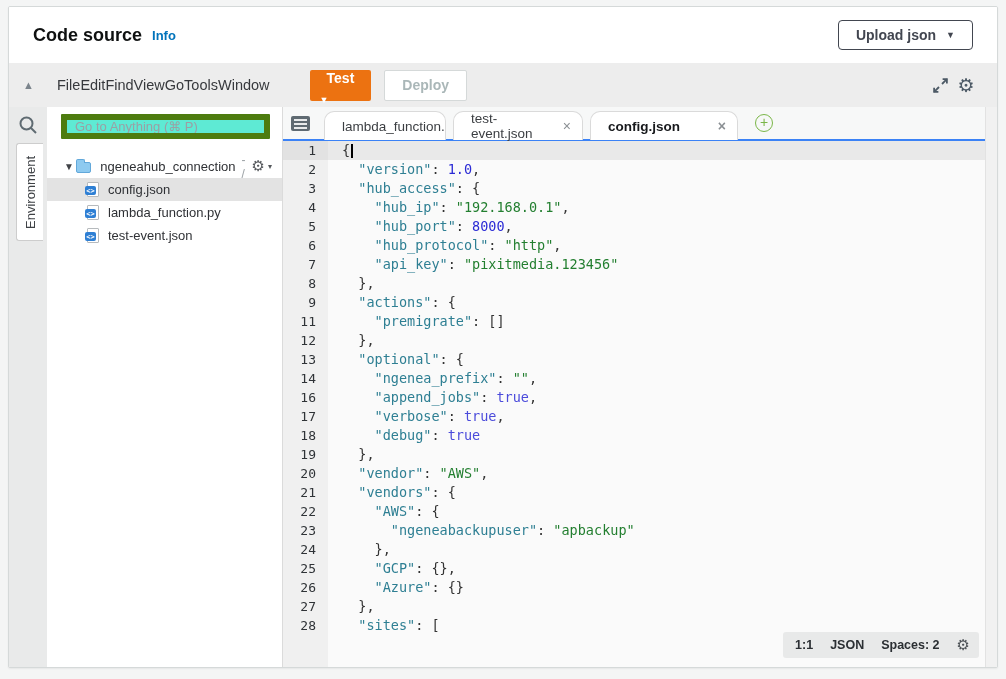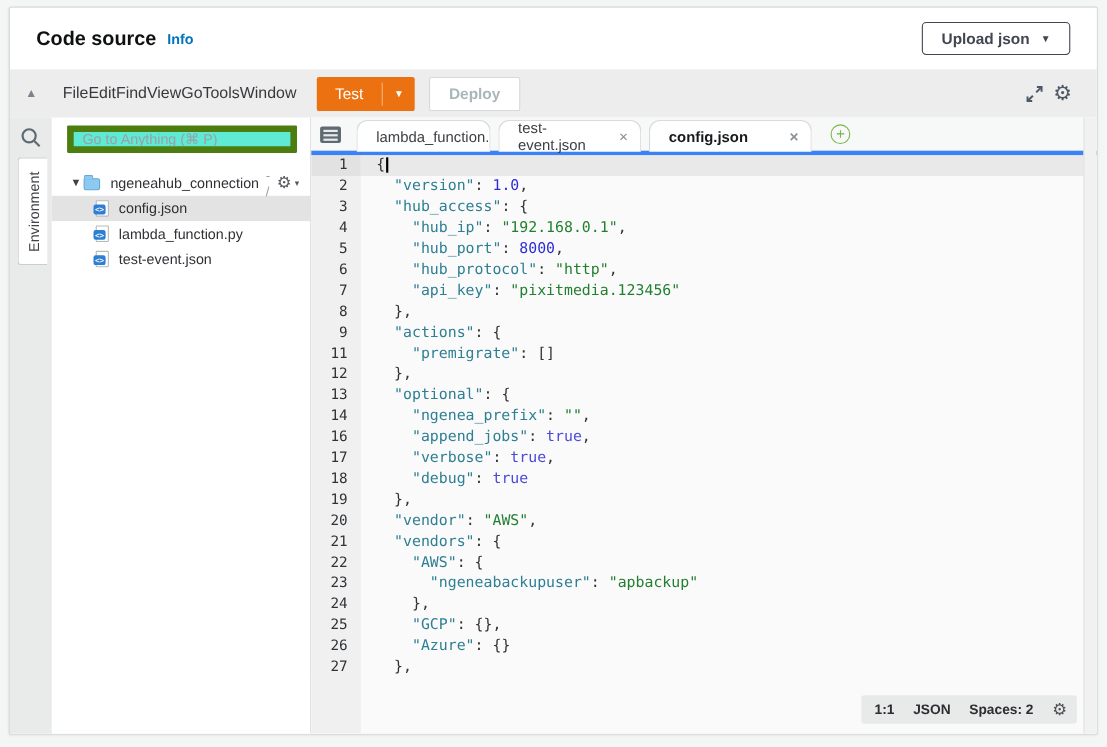--- a/index.html
+++ b/index.html
@@ -19,22 +19,22 @@
                 border-radius:4px; padding:6px 17px; font-size:14px; font-weight:bold;
                 color:#424650; background:#fff; cursor:pointer; }
   .caret { font-size:9px; line-height:1; }
 
   
   .menubar { height:44px; background:#ededed; display:flex; align-items:center;
              padding:0 18px 0 14px; flex:none; }
   .collapse-tri { color:#7b848c; font-size:11px; width:22px; cursor:pointer; }
   .menu-items { display:flex; margin-left:12px; }
   .menu-item { font-size:14.5px; color:#37393d; cursor:pointer; }
-  .btn-test { margin-left:18px; display:flex; align-items:stretch; background:var(--c-accent);
-              border-radius:2px; color:#fff; font-weight:normal; font-size:14px; height:31px; cursor:pointer; }
+  .btn-test { margin-left:40px; display:flex; align-items:stretch; background:var(--c-accent);
+              border-radius:2px; color:#fff; font-weight:bold; font-size:14px; height:31px; cursor:pointer;flex-direction:column; }
   .btn-test .t-label { padding:0 17px; display:flex; align-items:center; }
   .btn-test .t-div { width:1px; background:rgba(255,255,255,.45); margin:5px 0; }
   .btn-test .t-caret { padding:0 10px; display:flex; align-items:center; }
   .btn-deploy { margin-left:13px; height:31px; padding:0 17px; display:flex; align-items:center;
                 background:#fff; border:1px solid #d5d9d9; border-radius:2px;
                 font-size:14px; font-weight:bold; color:#aab7b8; cursor:default; }
   .mb-spacer { flex:1; }
   .icon-btn { display:flex; align-items:center; justify-content:center; width:26px; height:26px;
               color:#4d5a66; cursor:pointer; }
   .gear-glyph { font-family:"DejaVu Sans", sans-serif; font-size:19px; color:#4d5a66; line-height:1; }
@@ -76,21 +76,21 @@
   .file-icon::after { content:"<>"; position:absolute; left:-3px; top:3px; width:11px; height:9px;
                background:#2e7fd4; border-radius:2px; color:#fff; font-size:7px; font-weight:bold;
                display:flex; align-items:center; justify-content:center;
                font-family:"DejaVu Sans Mono",monospace; }
   .tree-file-name { margin-left:9px; }
 
   
   .editor-col { flex:1; min-width:0; display:flex; flex-direction:column;
                 background:#fafafa; position:relative; }
   .tabbar { height:34px; flex:none; background:#f7f8f8; display:flex; align-items:flex-end;
-            padding-left:8px; border-bottom:4px solid #3b82f6; position:relative; z-index:2; }
+            padding-left:8px; border-bottom:2px solid #3b82f6; position:relative; z-index:2; }
   .tablist-icon { align-self:center; width:19px; height:15px; background:#5f6a72; border-radius:2px;
                   margin-right:14px; position:relative; cursor:pointer; flex:none; }
   .tablist-icon::before { content:""; position:absolute; left:3px; top:3px; width:13px; height:2px;
                   background:#e8eaeb; box-shadow:0 4px 0 #e8eaeb, 0 8px 0 #e8eaeb; }
   .tab { height:29px; display:flex; align-items:center; justify-content:space-between;
          background:#fff; border:1px solid #dadada; border-bottom:none;
          border-radius:10px 10px 0 0; padding:0 9px 0 17px; margin-right:7px;
          font-size:13.5px; color:#3b3e42; cursor:pointer; margin-bottom:-1px; }
   .tab .close { color:#8b9094; font-size:14px; margin-left:6px; padding:0 2px; cursor:pointer; }
   .tab.active { font-weight:bold; color:#17191c; }
@@ -330,20 +330,24 @@
               <span class="lc"><span class="t-p">    </span><span class="t-k">"GCP"</span><span class="t-p">: {},</span></span>
             </div>
             <div class="line">
               <span class="ln">26</span>
               <span class="lc"><span class="t-p">    </span><span class="t-k">"Azure"</span><span class="t-p">: {}</span></span>
             </div>
             <div class="line">
               <span class="ln">27</span>
               <span class="lc"><span class="t-p">  },</span></span>
             </div>
+            <div class="line">
+              <span class="ln">28</span>
+              <span class="lc"><span class="t-p">  </span><span class="t-k">"sites"</span><span class="t-p">: [</span></span>
+            </div>
           </div>
       </div>
       <div class="vscroll"></div>
       <div class="status-chip">
         <span>1:1</span>
         <span>JSON</span>
         <span>Spaces: 2</span>
         <span class="gear-glyph">⚙</span>
       </div>
     </div>

